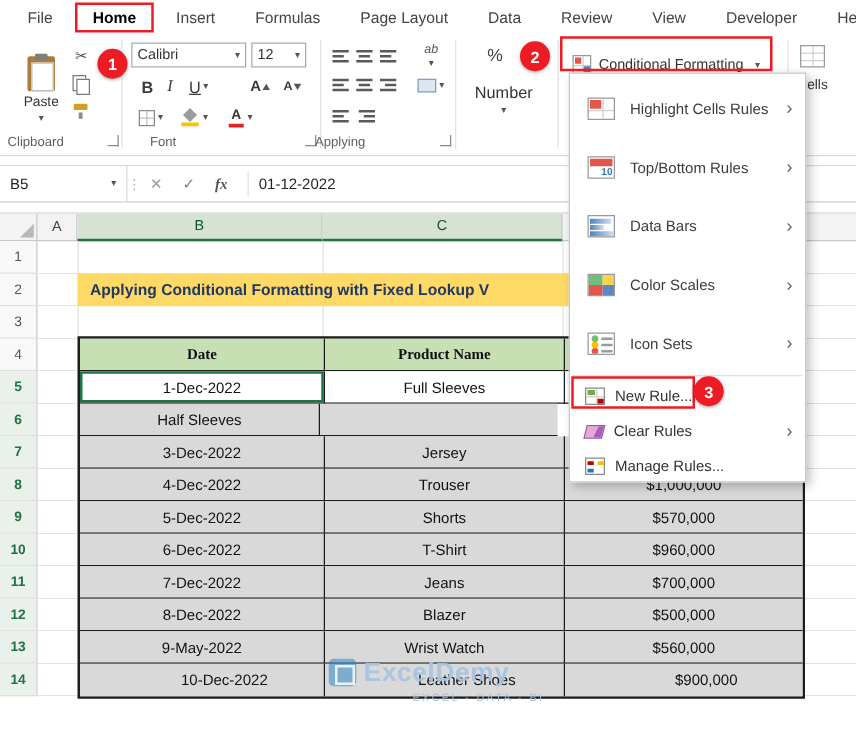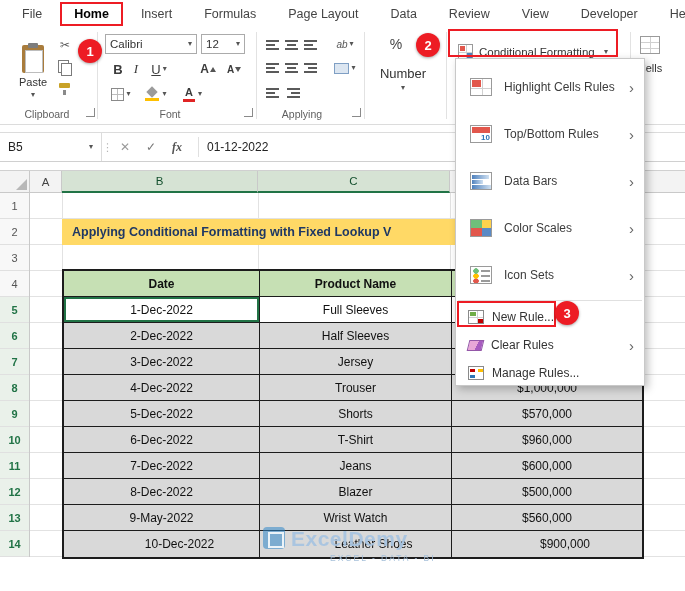--- a/index.html
+++ b/index.html
@@ -7,21 +7,21 @@
   #app{position:relative;width:685px;height:591px;background:#fff;font-size:12px;color:#262626;overflow:hidden;}
 
   
   .tabbar{position:absolute;top:0;left:0;right:0;height:27px;display:flex;align-items:center;gap:4px;padding-left:8px;background:#fff;}
   .tab{padding:5px 14px;font-size:12.5px;color:#444;white-space:nowrap;}
   .tab-home{border:2px solid var(--accent_red,#ed1c24);font-weight:bold;color:#000;padding:3px 12px;}
 
   
   .ribbon{position:absolute;top:27px;left:0;right:0;height:98px;background:#fff;border-bottom:1px solid #dcdcdc;}
   .gdiv{position:absolute;top:5px;bottom:5px;width:1px;background:#e2e2e2;}
-  .glabel{position:absolute;bottom:4px;font-size:10.5px;color:#5f5f5f;text-align:center;}
+  .glabel{position:absolute;bottom:4px;font-size:10.5px;color:#5f5f5f;text-align:left;}
   .dlg{position:absolute;width:9px;height:9px;border-right:1px solid #8a8a8a;border-bottom:1px solid #8a8a8a;}
   .chev{font-size:8px;color:#555;line-height:1;}
   .combo{position:absolute;height:20px;border:1px solid #ababab;background:#fff;display:flex;align-items:center;padding:0 4px;font-size:11.5px;color:#333;}
   .combo .chev{margin-left:auto;}
   .rbtn{position:absolute;display:flex;align-items:center;justify-content:center;color:#3b3b3b;}
 
   .clip-ic{position:relative;width:22px;height:28px;background:#a97c3c;border-radius:2px;}
   .clip-ic::before{content:"";position:absolute;left:3px;top:5px;width:16px;height:21px;background:#fff;border:1px solid #bdbdbd;}
   .clip-ic::after{content:"";position:absolute;left:6px;top:-2px;width:10px;height:5px;background:#7d7d7d;border-radius:1px;}
   .copy-ic{position:relative;width:14px;height:14px;}
@@ -96,21 +96,21 @@
   .banner{position:absolute;left:62px;top:48px;width:580px;height:26px;background:var(--banner_bg,#ffd966);
     display:flex;align-items:center;padding-left:10px;font-weight:bold;font-size:12.5px;color:var(--banner_text,#1f3864);white-space:nowrap;overflow:hidden;}
 
   .xtable{position:absolute;left:62px;top:98px;width:582px;height:290px;border:2px solid #1c1c1c;background:#fff;}
   .trow{display:flex;height:26px;}
   .cell{display:flex;align-items:center;justify-content:center;font-size:12px;color:#111;border-right:1px solid #1c1c1c;border-bottom:1px solid #1c1c1c;background:var(--row_gray,#d9d9d9);overflow:hidden;white-space:nowrap;}
   .cdate{width:196px;}
   .cprod{width:192px;}
   .camt{width:190px;border-right:none;}
   .trow:last-child .cell{border-bottom:none;padding-left:36px;}
-  .thead .cell{background:var(--header_green,#c6e0b4);font-weight:bold;}
+  .thead .cell{background:var(--header_green,#c6e0b4);font-weight:bold;font-family:Liberation Serif, serif;}
   .trow.first .cell{background:#fff;}
   .cell.sel{box-shadow:inset 0 0 0 2px var(--excel_green,#217346);}
 
   .watermark{position:absolute;left:263px;top:527px;z-index:20;display:flex;align-items:flex-start;gap:6px;}
   .wm-logo{width:22px;height:22px;border-radius:4px;background:rgba(47,134,201,.55);position:relative;}
   .wm-logo::after{content:"";position:absolute;left:5px;top:5px;width:12px;height:12px;border:2px solid rgba(255,255,255,.85);}
   .wm-name{font-size:21px;font-weight:bold;color:rgba(168,196,224,.95);letter-spacing:.5px;}
   .wm-tag{position:absolute;left:330px;top:553px;z-index:20;font-size:8.5px;letter-spacing:2px;color:rgba(162,190,216,.95);}
 
   
@@ -240,21 +240,21 @@
 
     <div class="rbtn" style="left:264px;top:9px;width:16px;height:16px;">
         <span class="lines"></span>
       </div>
     <div class="rbtn" style="left:283px;top:9px;width:16px;height:16px;">
         <span class="lines c"></span>
       </div>
     <div class="rbtn" style="left:302px;top:9px;width:16px;height:16px;">
         <span class="lines"></span>
       </div>
-    <div class="rbtn" style="left:334px;top:8px;width:22px;height:18px;gap:2px;">
+    <div class="rbtn" style="left:334px;top:8px;width:22px;height:18px;gap:2px;flex-direction:column;">
       <span class="ab-ic">ab</span>
         <span class="chev">▾</span>
     </div>
     <div class="rbtn" style="left:264px;top:32px;width:16px;height:16px;">
         <span class="lines"></span>
       </div>
     <div class="rbtn" style="left:283px;top:32px;width:16px;height:16px;">
         <span class="lines c"></span>
       </div>
     <div class="rbtn" style="left:302px;top:32px;width:16px;height:16px;">
@@ -350,21 +350,20 @@
         <div class="cell cdate">Date</div>
         <div class="cell cprod">Product Name</div>
         <div class="cell camt"></div>
       </div>
       <div class="trow first">
         <div class="cell cdate sel">1-Dec-2022</div>
         <div class="cell cprod">Full Sleeves</div>
         <div class="cell camt"></div>
       </div>
       <div class="trow">
-        <div class="cell cdate">2-Dec-2022</div>
         <div class="cell cprod">Half Sleeves</div>
         <div class="cell camt"></div>
       </div>
       <div class="trow">
         <div class="cell cdate">3-Dec-2022</div>
         <div class="cell cprod">Jersey</div>
         <div class="cell camt"></div>
       </div>
       <div class="trow">
         <div class="cell cdate">4-Dec-2022</div>
@@ -377,21 +376,21 @@
         <div class="cell camt">$570,000</div>
       </div>
       <div class="trow">
         <div class="cell cdate">6-Dec-2022</div>
         <div class="cell cprod">T-Shirt</div>
         <div class="cell camt">$960,000</div>
       </div>
       <div class="trow">
         <div class="cell cdate">7-Dec-2022</div>
         <div class="cell cprod">Jeans</div>
-        <div class="cell camt">$600,000</div>
+        <div class="cell camt">$700,000</div>
       </div>
       <div class="trow">
         <div class="cell cdate">8-Dec-2022</div>
         <div class="cell cprod">Blazer</div>
         <div class="cell camt">$500,000</div>
       </div>
       <div class="trow">
         <div class="cell cdate">9-May-2022</div>
         <div class="cell cprod">Wrist Watch</div>
         <div class="cell camt">$560,000</div>

